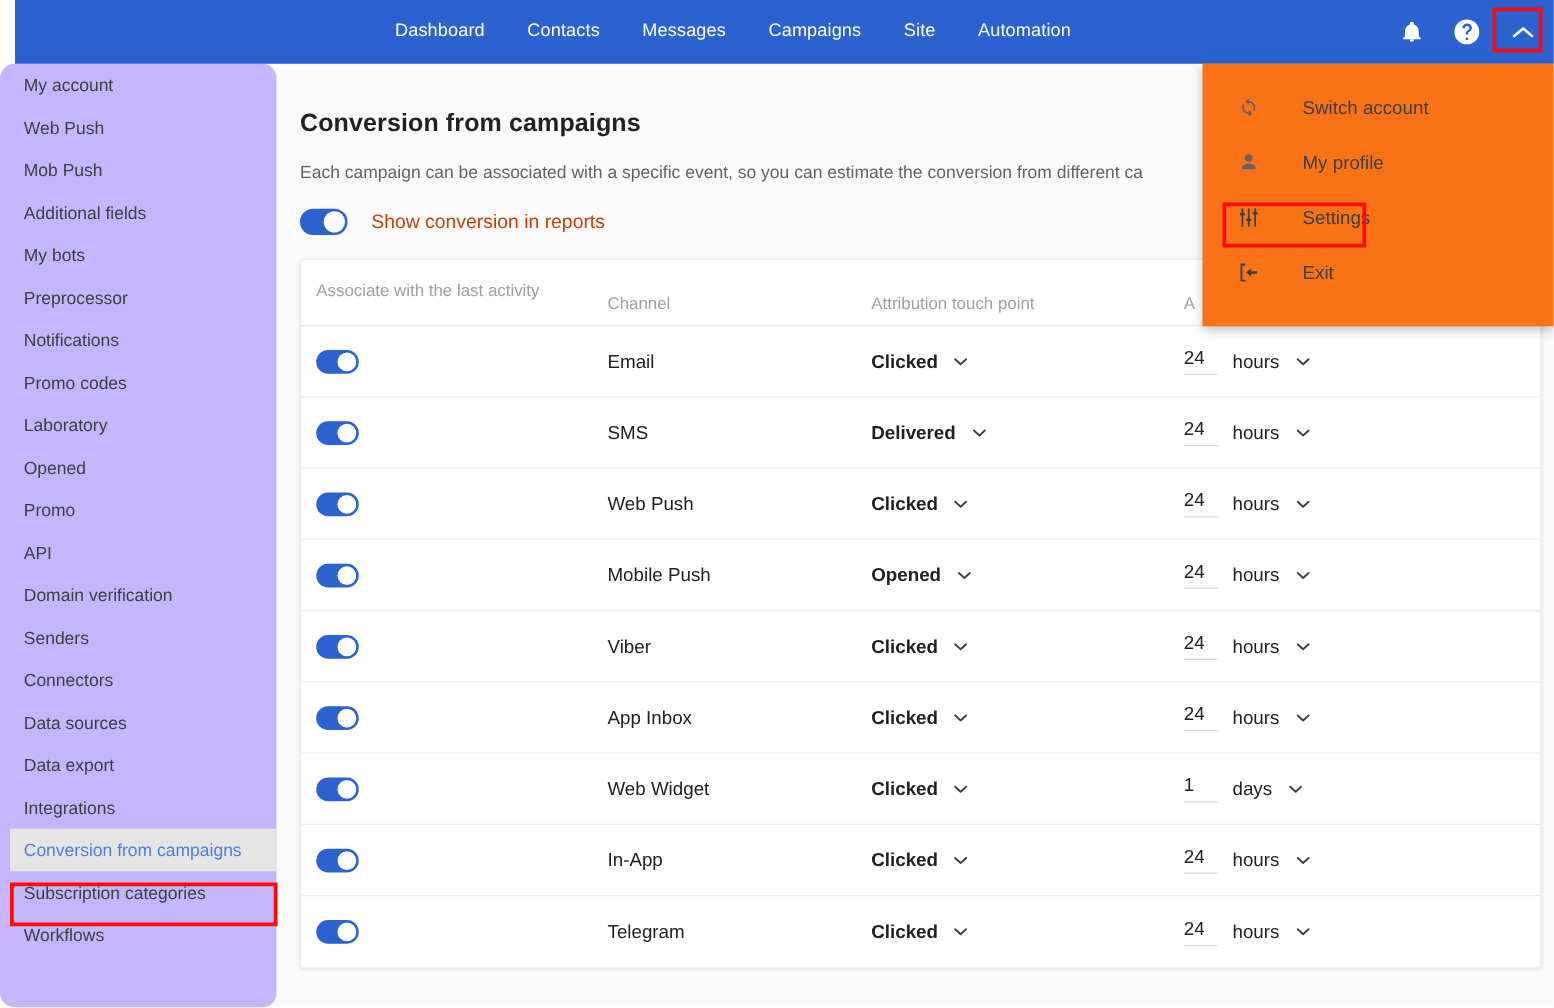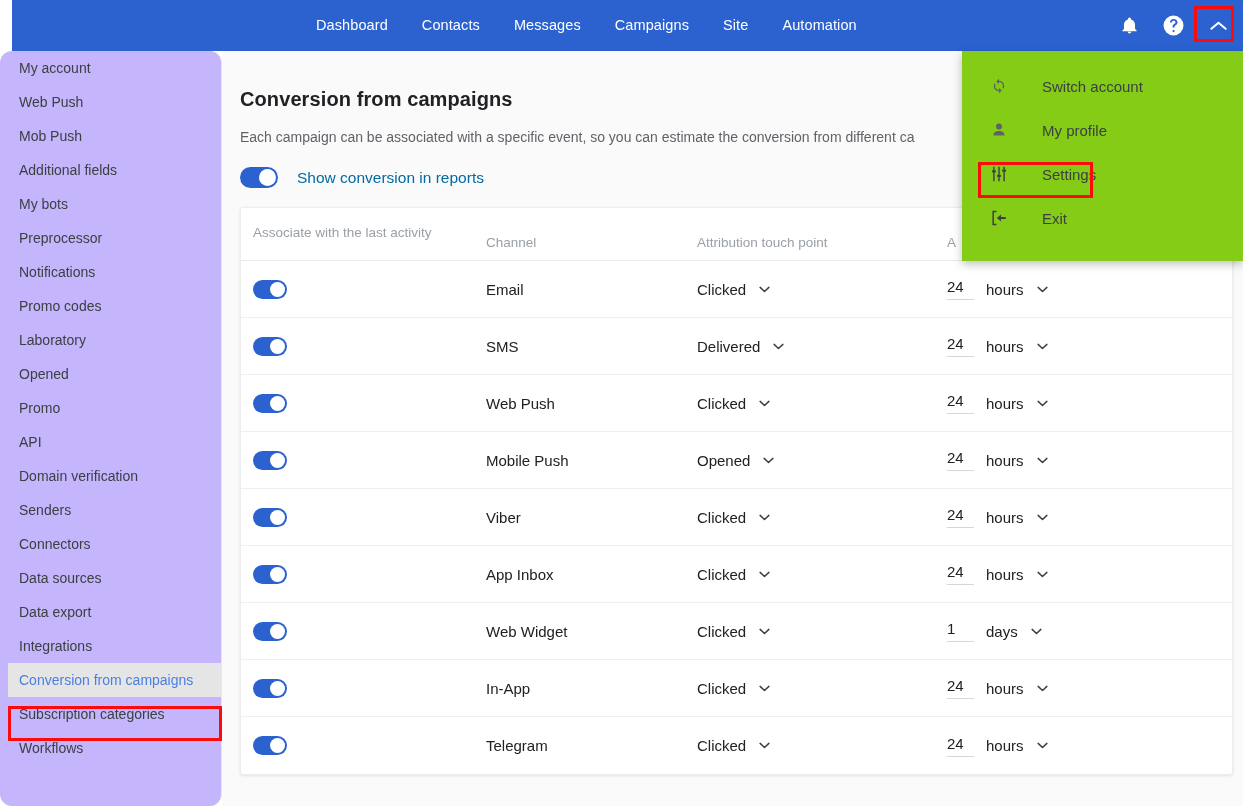--- a/index.html
+++ b/index.html
@@ -67,21 +67,21 @@
 
   .switch-row { display:flex; align-items:center; margin-top:22px; }
   .switch {
     width:38px; height:21px; border-radius:11px; background:#2b62d0;
     position:relative; cursor:pointer; flex:none;
   }
   .switch .knob {
     position:absolute; right:2px; top:2px; width:17px; height:17px;
     border-radius:50%; background:#ffffff;
   }
-  .switch-label { margin-left:19px; font-size:15.5px; color:#0369a1;text-align:right; }
+  .switch-label { margin-left:19px; font-size:15.5px; color:#c2410c;text-align:right; }
 
   
   .card {
     margin-top:19px; width:993px; background:#ffffff;
     border:1px solid #eceded; border-radius:3px;
     box-shadow:0 1px 3px rgba(0,0,0,0.10);
     overflow:hidden;
   }
   .thead {
     display:flex; align-items:flex-end; height:53px;
@@ -105,36 +105,36 @@
   .rowswitch {
     width:34px; height:19px; border-radius:10px; background:#2b62d0;
     position:relative; cursor:pointer;
   }
   .rowswitch .knob {
     position:absolute; right:2px; top:2px; width:15px; height:15px;
     border-radius:50%; background:#ffffff;
   }
 
   .select {
-    display:flex; align-items:center; gap:13px; cursor:pointer;
+    display:flex; align-items:center; gap:13px; cursor:pointer;font-weight:bold;
   }
   .sel-text { font-size:15px; color:#202124; }
   .caret { width:11px; height:7px; flex:none; }
 
   .num-group { display:flex; align-items:center; gap:12px; }
   .num-input {
     min-width:27px; text-align:left; font-size:15px; color:#202124;
     border-bottom:1px solid #d6d7d8; padding-bottom:4px; cursor:text;
   }
   .unit-select { display:flex; align-items:center; gap:13px; cursor:pointer; }
 
   
   .menu {
     position:absolute; left:962px; top:51px; width:281px; height:210px;
-    background:#84cc16; box-shadow:0 3px 9px rgba(0,0,0,0.26);
+    background:#f97316; box-shadow:0 3px 9px rgba(0,0,0,0.26);
     z-index:40; padding-top:13px;
   }
   .menu-item {
     height:44px; display:flex; align-items:center; cursor:pointer;
     padding-left:26px;
   }
   .menu-icon { width:22px; display:flex; justify-content:center; flex:none; }
   .menu-label { margin-left:32px; font-size:15px; color:#3c4043; }
   .redbox-menu {
     position:absolute; left:16px; top:111px; width:115px; height:36px;

